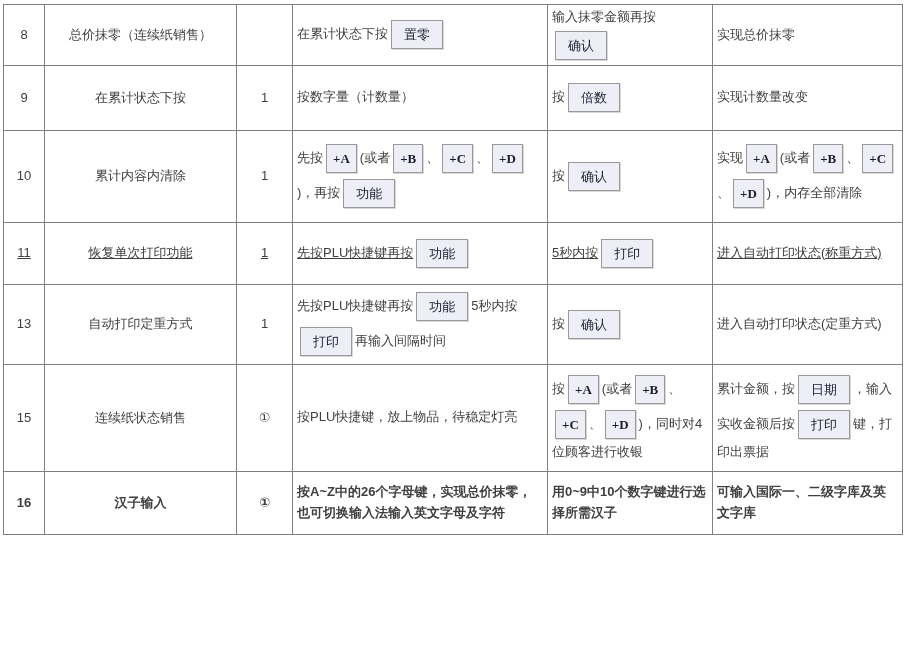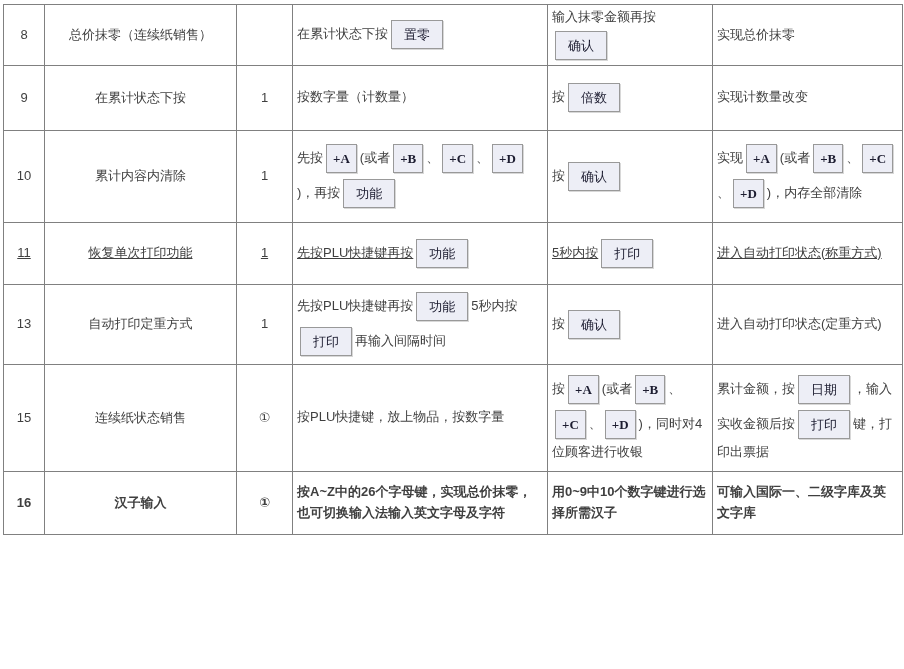--- a/index.html
+++ b/index.html
@@ -101,21 +101,21 @@
           <td class="c-name">自动打印定重方式</td>
           <td class="c-qty">1</td>
           <td class="c-steps"><span class="txt">先按PLU快捷键再按</span><span class="key">功能</span><span class="txt">5秒内按</span><span class="key">打印</span><span class="txt">再输入间隔时间</span></td>
           <td class="c-extra"><span class="txt">按</span><span class="key">确认</span></td>
           <td class="c-result"><span class="txt">进入自动打印状态(定重方式)</span></td>
         </tr>
         <tr class="r8">
           <td class="c-num">15</td>
           <td class="c-name">连续纸状态销售</td>
           <td class="c-qty">①</td>
-          <td class="c-steps"><span class="txt">按PLU快捷键，放上物品，按数字量</span></td>
+          <td class="c-steps"><span class="txt">按PLU快捷键，放上物品，待稳定灯亮</span></td>
           <td class="c-extra"><span class="txt">按</span><span class="key serif">+A</span><span class="txt">(或者</span><span class="key serif">+B</span><span class="txt">、</span><span class="key serif">+C</span><span class="txt">、</span><span class="key serif">+D</span><span class="txt">)，同时对4位顾客进行收银</span></td>
           <td class="c-result"><span class="txt">累计金额，按</span><span class="key">日期</span><span class="txt">，输入实收金额后按</span><span class="key">打印</span><span class="txt">键，打印出票据</span></td>
         </tr>
         <tr class="r9">
           <td class="c-num">16</td>
           <td class="c-name">汉子输入</td>
           <td class="c-qty">①</td>
           <td class="c-steps"><span class="txt">按A~Z中的26个字母键，实现总价抹零，也可切换输入法输入英文字母及字符</span></td>
           <td class="c-extra"><span class="txt">用0~9中10个数字键进行选择所需汉子</span></td>
           <td class="c-result"><span class="txt">可输入国际一、二级字库及英文字库</span></td>

